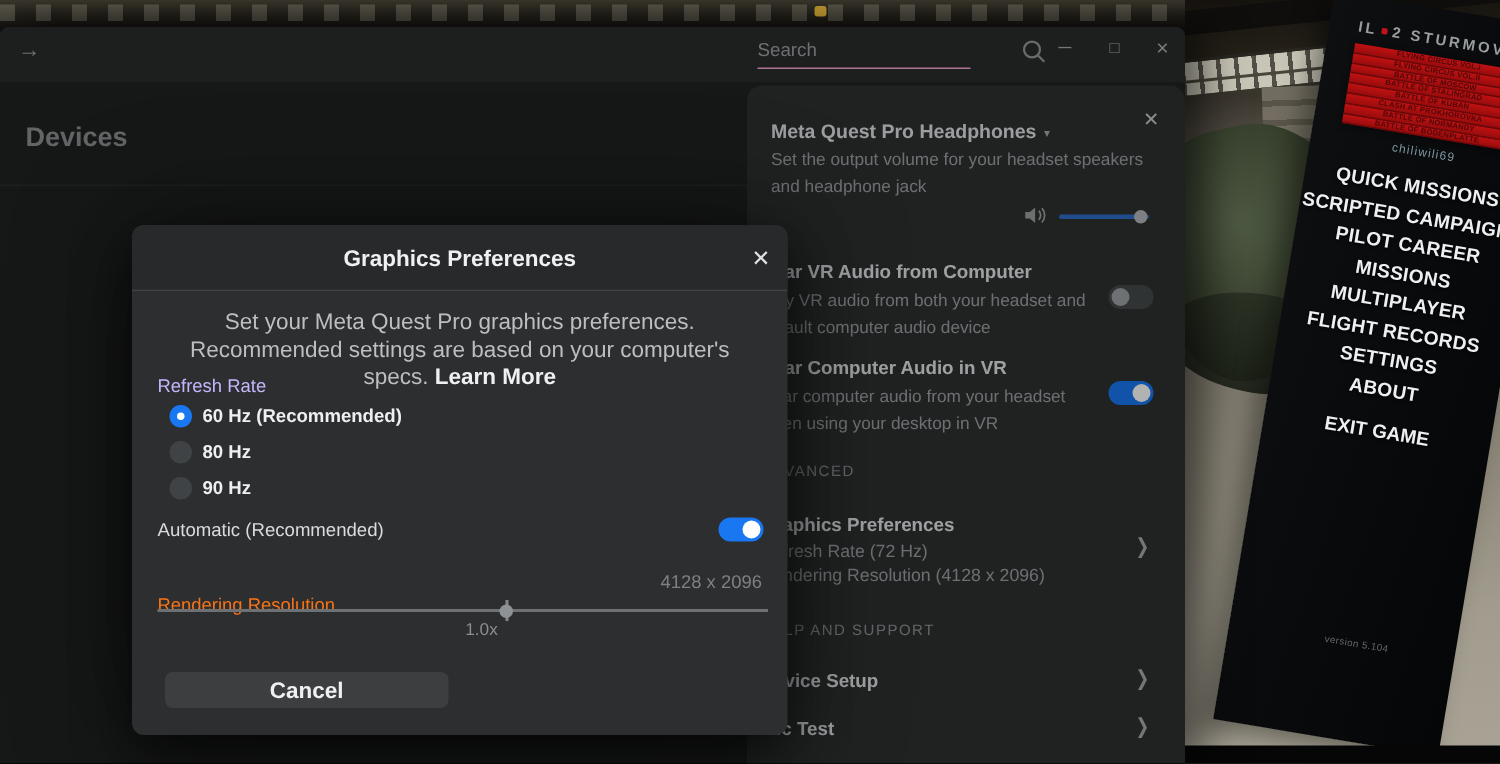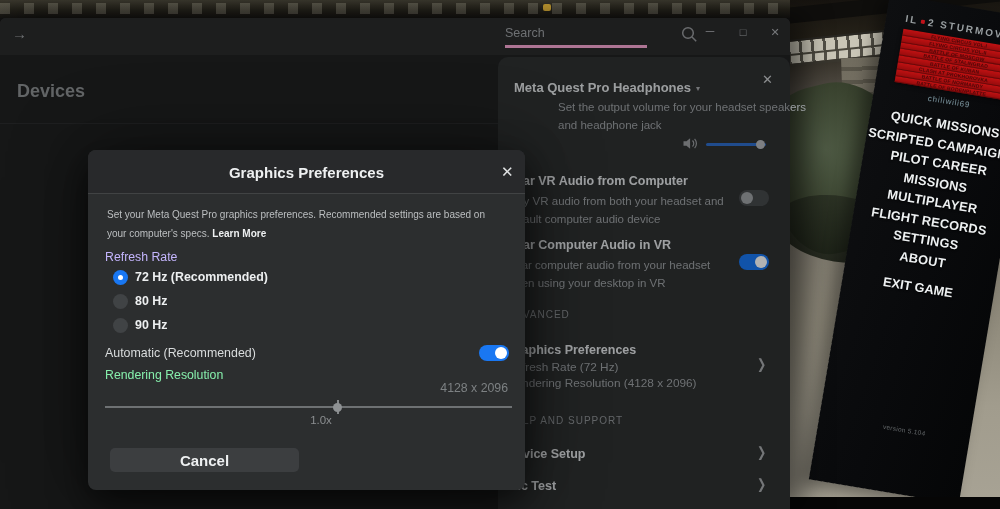--- a/index.html
+++ b/index.html
@@ -48,39 +48,39 @@
   .g-exit { margin-top:9px; text-align:center; line-height:20px; font-size:12.8px; font-weight:bold; color:#edf0f1;
     white-space:nowrap; text-shadow:0 1px 2px rgba(0,0,0,.8); }
   .g-version { position:absolute; top:424px; left:0; width:100%; text-align:center; transform:translateX(10px);
     font-size:6.5px; color:#64686a; letter-spacing:.3px; }
 
   
   .app { position:absolute; left:0; top:18px; width:790px; height:491px; z-index:2;
     background:#202122; border-radius:6px 6px 0 0; box-shadow:14px 0 28px rgba(0,0,0,.55); }
   .topbar { position:absolute; left:0; top:0; width:100%; height:37px; background:#2a2b2c; border-radius:6px 6px 0 0; }
   .back { position:absolute; left:12px; top:7px; font-size:15px; color:#9da0a3; cursor:default; }
-  .search-wrap { position:absolute; left:505px; top:5px; width:142px; border-bottom:3px solid #f9a8d4; }
+  .search-wrap { position:absolute; left:505px; top:5px; width:142px; border-bottom:1px solid #f9a8d4; }
   .search-wrap input { width:100%; background:transparent; border:none; outline:none; color:#c7cacd;
     font-size:12.5px; padding:3px 0 5px 0; font-family:inherit; }
   .search-wrap input::placeholder { color:#9da1a4; }
   .mag { position:absolute; left:681px; top:8px; }
   .wc { position:absolute; top:8px; color:#a9acaf; font-size:11px; width:18px; text-align:center; }
   .wc-min { left:701px; top:6px; font-size:12px; }
   .wc-max { left:734px; }
   .wc-close { left:766px; }
 
   .page-title { position:absolute; left:17px; top:63px; font-size:18px; font-weight:bold; color:#8d9193; }
   .content-divider { position:absolute; left:0; top:105px; width:100%; height:1px; background:rgba(255,255,255,.055); }
 
   
   .panel { position:absolute; left:498px; top:39px; width:292px; height:452px; background:#2e3132; border-radius:10px 10px 0 0; }
   .panel .close { position:absolute; left:264px; top:15px; font-size:13px; color:#c9ccce; }
   .p-name { position:absolute; left:16px; top:23px; font-size:13px; font-weight:bold; color:#dfe2e4; }
   .p-caret { font-size:8px; color:#a4a7aa; margin-left:5px; vertical-align:1px; }
-  .p-desc { position:absolute; left:16px; top:41px; width:260px; font-size:11.5px; line-height:18px; color:#9da1a4;margin-left:44px; }
+  .p-desc { position:absolute; left:16px; top:41px; width:260px; font-size:11.5px; line-height:18px; color:#9da1a4; }
   .speaker { position:absolute; left:184px; top:79px; }
   .vol-track { position:absolute; left:208px; top:86px; width:60px; height:3px; border-radius:2px; background:#2e6ecb; }
   .vol-knob { position:absolute; left:50px; top:-3px; width:9px; height:9px; border-radius:50%; background:#b3b7ba; }
 
   .p-toggle-title { position:absolute; left:9px; font-size:12.5px; font-weight:bold; color:#e3e6e8; white-space:nowrap; }
   .p-toggle-body { position:absolute; left:9px; width:228px; font-size:11.5px; line-height:18px; color:#9da1a4; }
   .toggle { position:absolute; width:30px; height:16px; border-radius:9px; background:#46494b; }
   .toggle::after { content:''; position:absolute; left:2px; top:2px; width:12px; height:12px; border-radius:50%; background:#9ea2a5; }
   .toggle.on { background:#1977f2; }
   .toggle.on::after { left:16px; background:#fff; }
@@ -98,32 +98,32 @@
 
   .dim { position:absolute; inset:0; background:rgba(0,0,0,.30); border-radius:6px 6px 0 0; pointer-events:none; }
 
   
   .modal { position:absolute; left:88px; top:150px; width:437px; height:340px; z-index:10;
     background:#2c2e2f; border-radius:8px; box-shadow:0 12px 36px rgba(0,0,0,.65), 0 0 80px rgba(0,0,0,.40); }
   .m-header { position:absolute; left:0; top:0; width:100%; height:44px; background:#28292b;
     border-radius:8px 8px 0 0; border-bottom:1px solid #414344; }
   .m-title { position:absolute; left:0; top:14px; width:100%; text-align:center; font-size:15px; font-weight:bold; color:#eef0f1; }
   .m-close { position:absolute; left:413px; top:13px; font-size:15px; color:#dfe1e2; }
-  .m-desc { position:absolute; left:19px; top:56px; width:399px; font-size:10px; line-height:18.5px; color:#bcbfc1; }
+  .m-desc { position:absolute; left:19px; top:56px; width:399px; text-align:center; font-size:15px; line-height:18.5px; color:#bcbfc1; }
   .m-learn { color:#eef0f1; font-weight:bold; }
   .m-rrlabel { position:absolute; left:17px; top:100px; font-size:12.3px; color:#c4b5fd; }
   .radio-row { position:absolute; left:25px; height:20px; }
   .rr1 { top:118px; } .rr2 { top:142px; } .rr3 { top:166px; }
   .radio { position:absolute; left:0; top:2px; width:15px; height:15px; border-radius:50%; background:#404345; }
   .radio.checked { background:#1977f2; }
   .radio.checked::after { content:''; position:absolute; left:5px; top:5px; width:5px; height:5px; border-radius:50%; background:#fff; }
   .radio-label { position:absolute; left:22px; top:2px; font-size:12.4px; font-weight:bold; color:#edeff0; white-space:nowrap; }
   .m-auto-label { position:absolute; left:17px; top:196px; font-size:12.4px; color:#d9dcdd; }
   .m-toggle { left:391px; top:195px; }
-  .m-res-label { position:absolute; left:17px; top:218px; font-size:12.3px; color:#86efac; }
+  .m-res-label { position:absolute; left:17px; top:246px; font-size:12.3px; color:#f97316; }
   .m-res-value { position:absolute; right:17px; top:231px; font-size:12.3px; color:#7d8183; }
   .res-slider { position:absolute; left:17px; top:256px; width:407px; height:2px; background:#6e7173; }
   .res-tick { position:absolute; left:232px; top:-6px; width:2px; height:14px; background:#85888a; }
   .res-knob { position:absolute; left:228px; top:-3px; width:9px; height:9px; border-radius:50%; background:#8f9294; }
   .m-scale { position:absolute; left:213px; top:264px; width:40px; text-align:center; font-size:11.5px; color:#8b8e90; }
   .btn { position:absolute; top:298px; width:189px; height:24px; border:none; border-radius:5px;
     font-family:inherit; font-size:15px; font-weight:bold; color:#eef0f1; }
   .btn-cancel { left:22px; background:#3c3e40; }
   .btn-ok { left:232px; background:#0b63c5; color:#fff; }
 </style>
@@ -233,21 +233,21 @@
       <span class="m-close">✕</span>
     </div>
     <div class="m-desc">
       <span>Set your Meta Quest Pro graphics preferences. Recommended settings are based on your computer's specs.</span>
       <span class="m-learn">Learn More</span>
     </div>
     <div class="m-rrlabel">Refresh Rate</div>
 
     <div class="radio-row rr1">
       <span class="radio checked"></span>
-      <span class="radio-label">72 Hz (Recommended)</span>
+      <span class="radio-label">60 Hz (Recommended)</span>
     </div>
     <div class="radio-row rr2">
       <span class="radio"></span>
       <span class="radio-label">80 Hz</span>
     </div>
     <div class="radio-row rr3">
       <span class="radio"></span>
       <span class="radio-label">90 Hz</span>
     </div>
 

